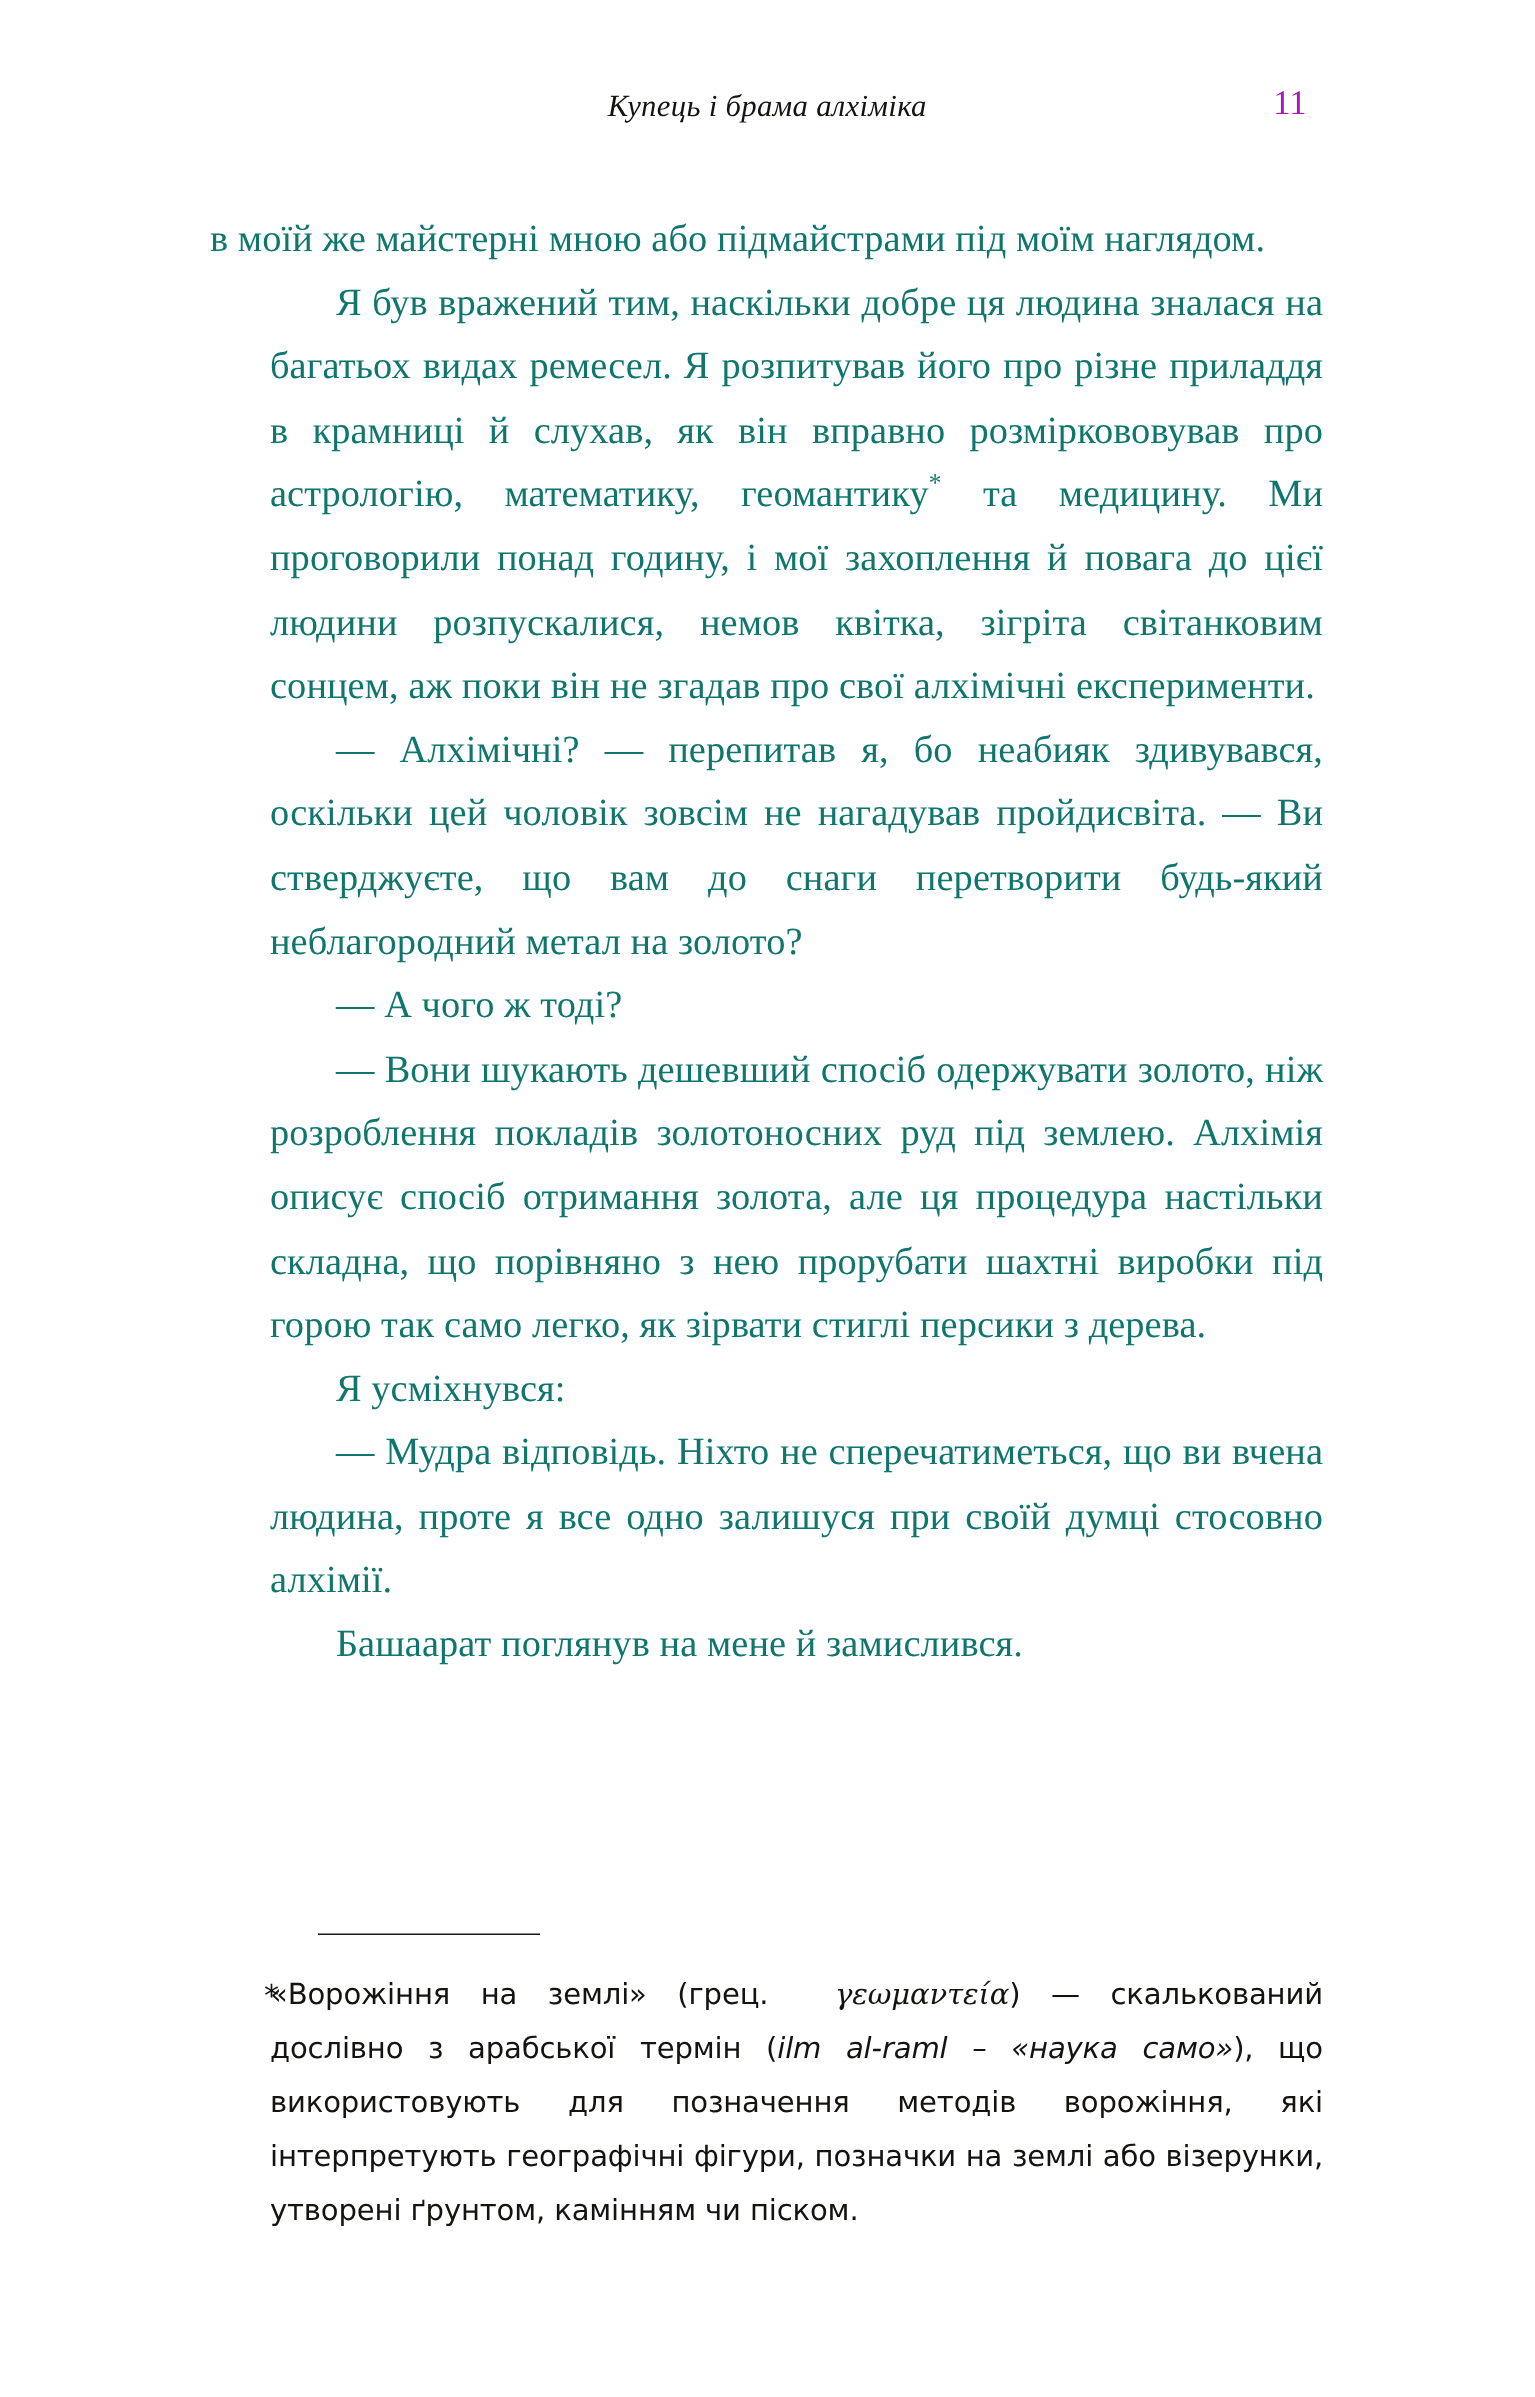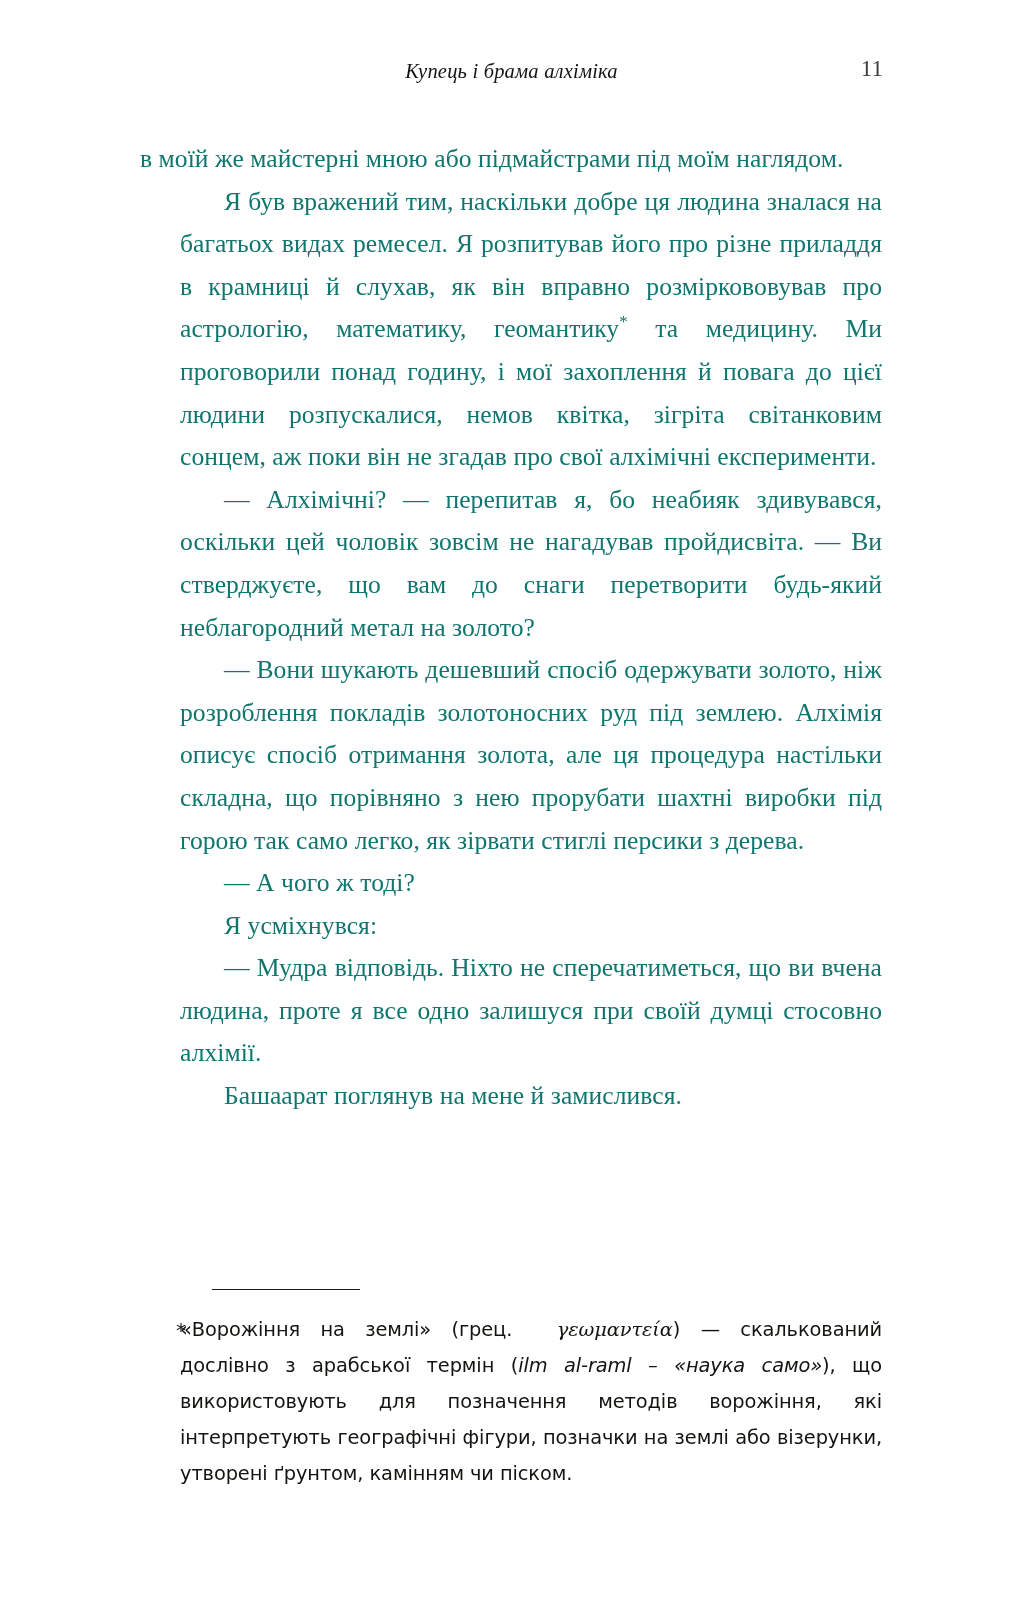--- a/index.html
+++ b/index.html
@@ -40,25 +40,25 @@
   .running-head-title {
     font-family: "Liberation Serif", serif;
     font-style: italic;
     font-size: 20.5px;
     letter-spacing: 0.2px;
     color: #15130f;
     white-space: nowrap;
   }
   .folio {
     position: absolute;
-    right: 0;
+    right: 12px;
     top: -4px;
     font-family: "Liberation Serif", serif;
     font-size: 23px;
-    color: #404040;
+    color: #a21caf;
   }
 
   
   .textblock {
     position: absolute;
     left: 140px;
     top: 138px;
     width: 742px;
   }
   .textblock p {
@@ -140,22 +140,22 @@
     <span class="running-head-title">Купець і брама алхіміка</span>
     <span class="folio">11</span>
   </div>
 
   <div class="textblock">
     <p>в моїй же майстерні мною або підмайстрами під моїм наглядом.</p>
 
     <p class="indent"><span>Я був вражений тим, наскільки добре ця людина зналася на багатьох видах ремесел. Я розпитував його про різне приладдя в крамниці й слухав, як він вправно розміркововував про астрологію, математику, геомантику</span><span class="fnref">*</span><span> та медицину. Ми проговорили понад годину, і мої захоплення й повага до цієї людини розпускалися, немов квітка, зігріта світанковим сонцем, аж поки він не згадав про свої алхімічні експерименти.</span></p>
 
     <p class="indent">— Алхімічні? — перепитав я, бо неабияк здивувався, оскільки цей чоловік зовсім не нагадував пройдисвіта. — Ви стверджуєте, що вам до снаги перетворити будь-який неблагородний метал на золото?</p>
+    <p class="indent">— А чого ж тоді?</p>
     <p class="indent">— Вони шукають дешевший спосіб одержувати золото, ніж розроблення покладів золотоносних руд під землею. Алхімія описує спосіб отримання золота, але ця процедура настільки складна, що порівняно з нею прорубати шахтні виробки під горою так само легко, як зірвати стиглі персики з дерева.</p>
-    <p class="indent">— А чого ж тоді?</p>
     <p class="indent">Я усміхнувся:</p>
     <p class="indent">— Мудра відповідь. Ніхто не сперечатиметься, що ви вчена людина, проте я все одно залишуся при своїй думці стосовно алхімії.</p>
     <p class="indent">Башаарат поглянув на мене й замислився.</p>
   </div>
 
   <div class="footnote">
     <div class="footnote-rule"></div>
     <div class="footnote-body">
       <div class="footnote-marker">*</div>
       <div class="footnote-text"><span>«Ворожіння на землі» (грец. </span><span class="greek">γεωμαντεία</span><span>) — скалькований дослівно з арабської термін (</span><i>ilm al-raml – «наука само»</i><span>), що використовують для позначення методів ворожіння, які інтерпретують географічні фігури, позначки на землі або візерунки, утворені ґрунтом, камінням чи піском.</span></div>

